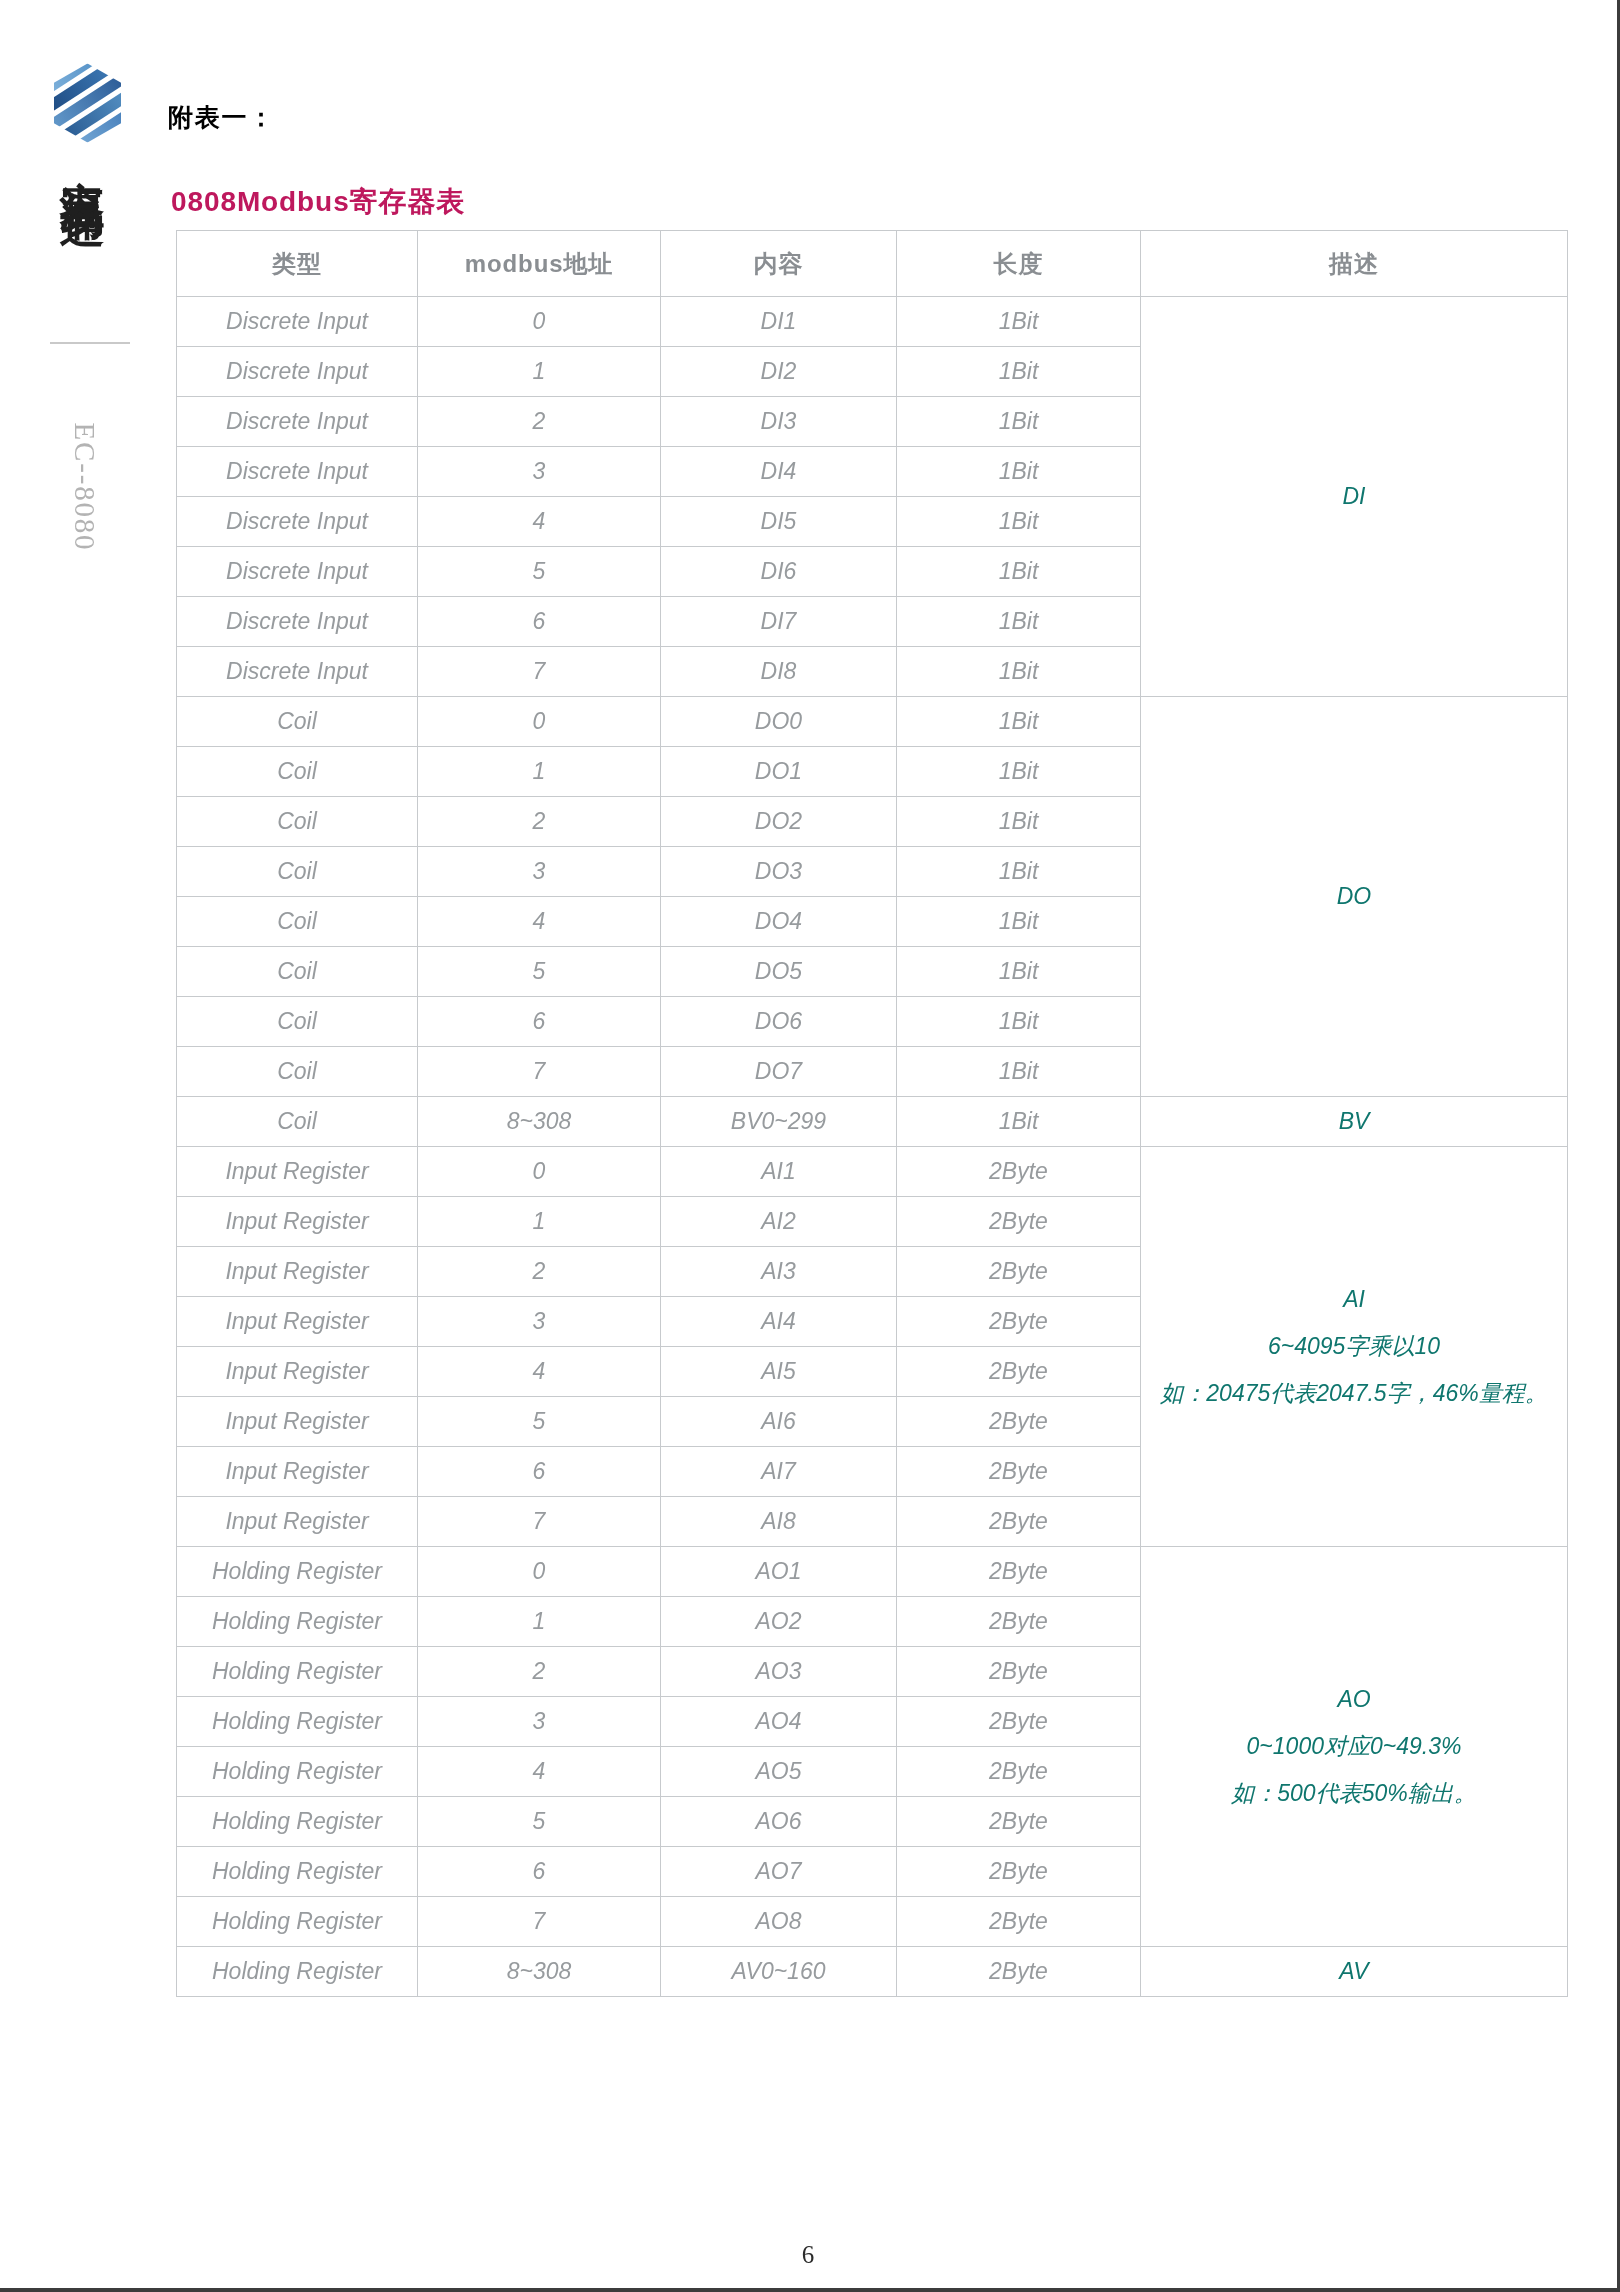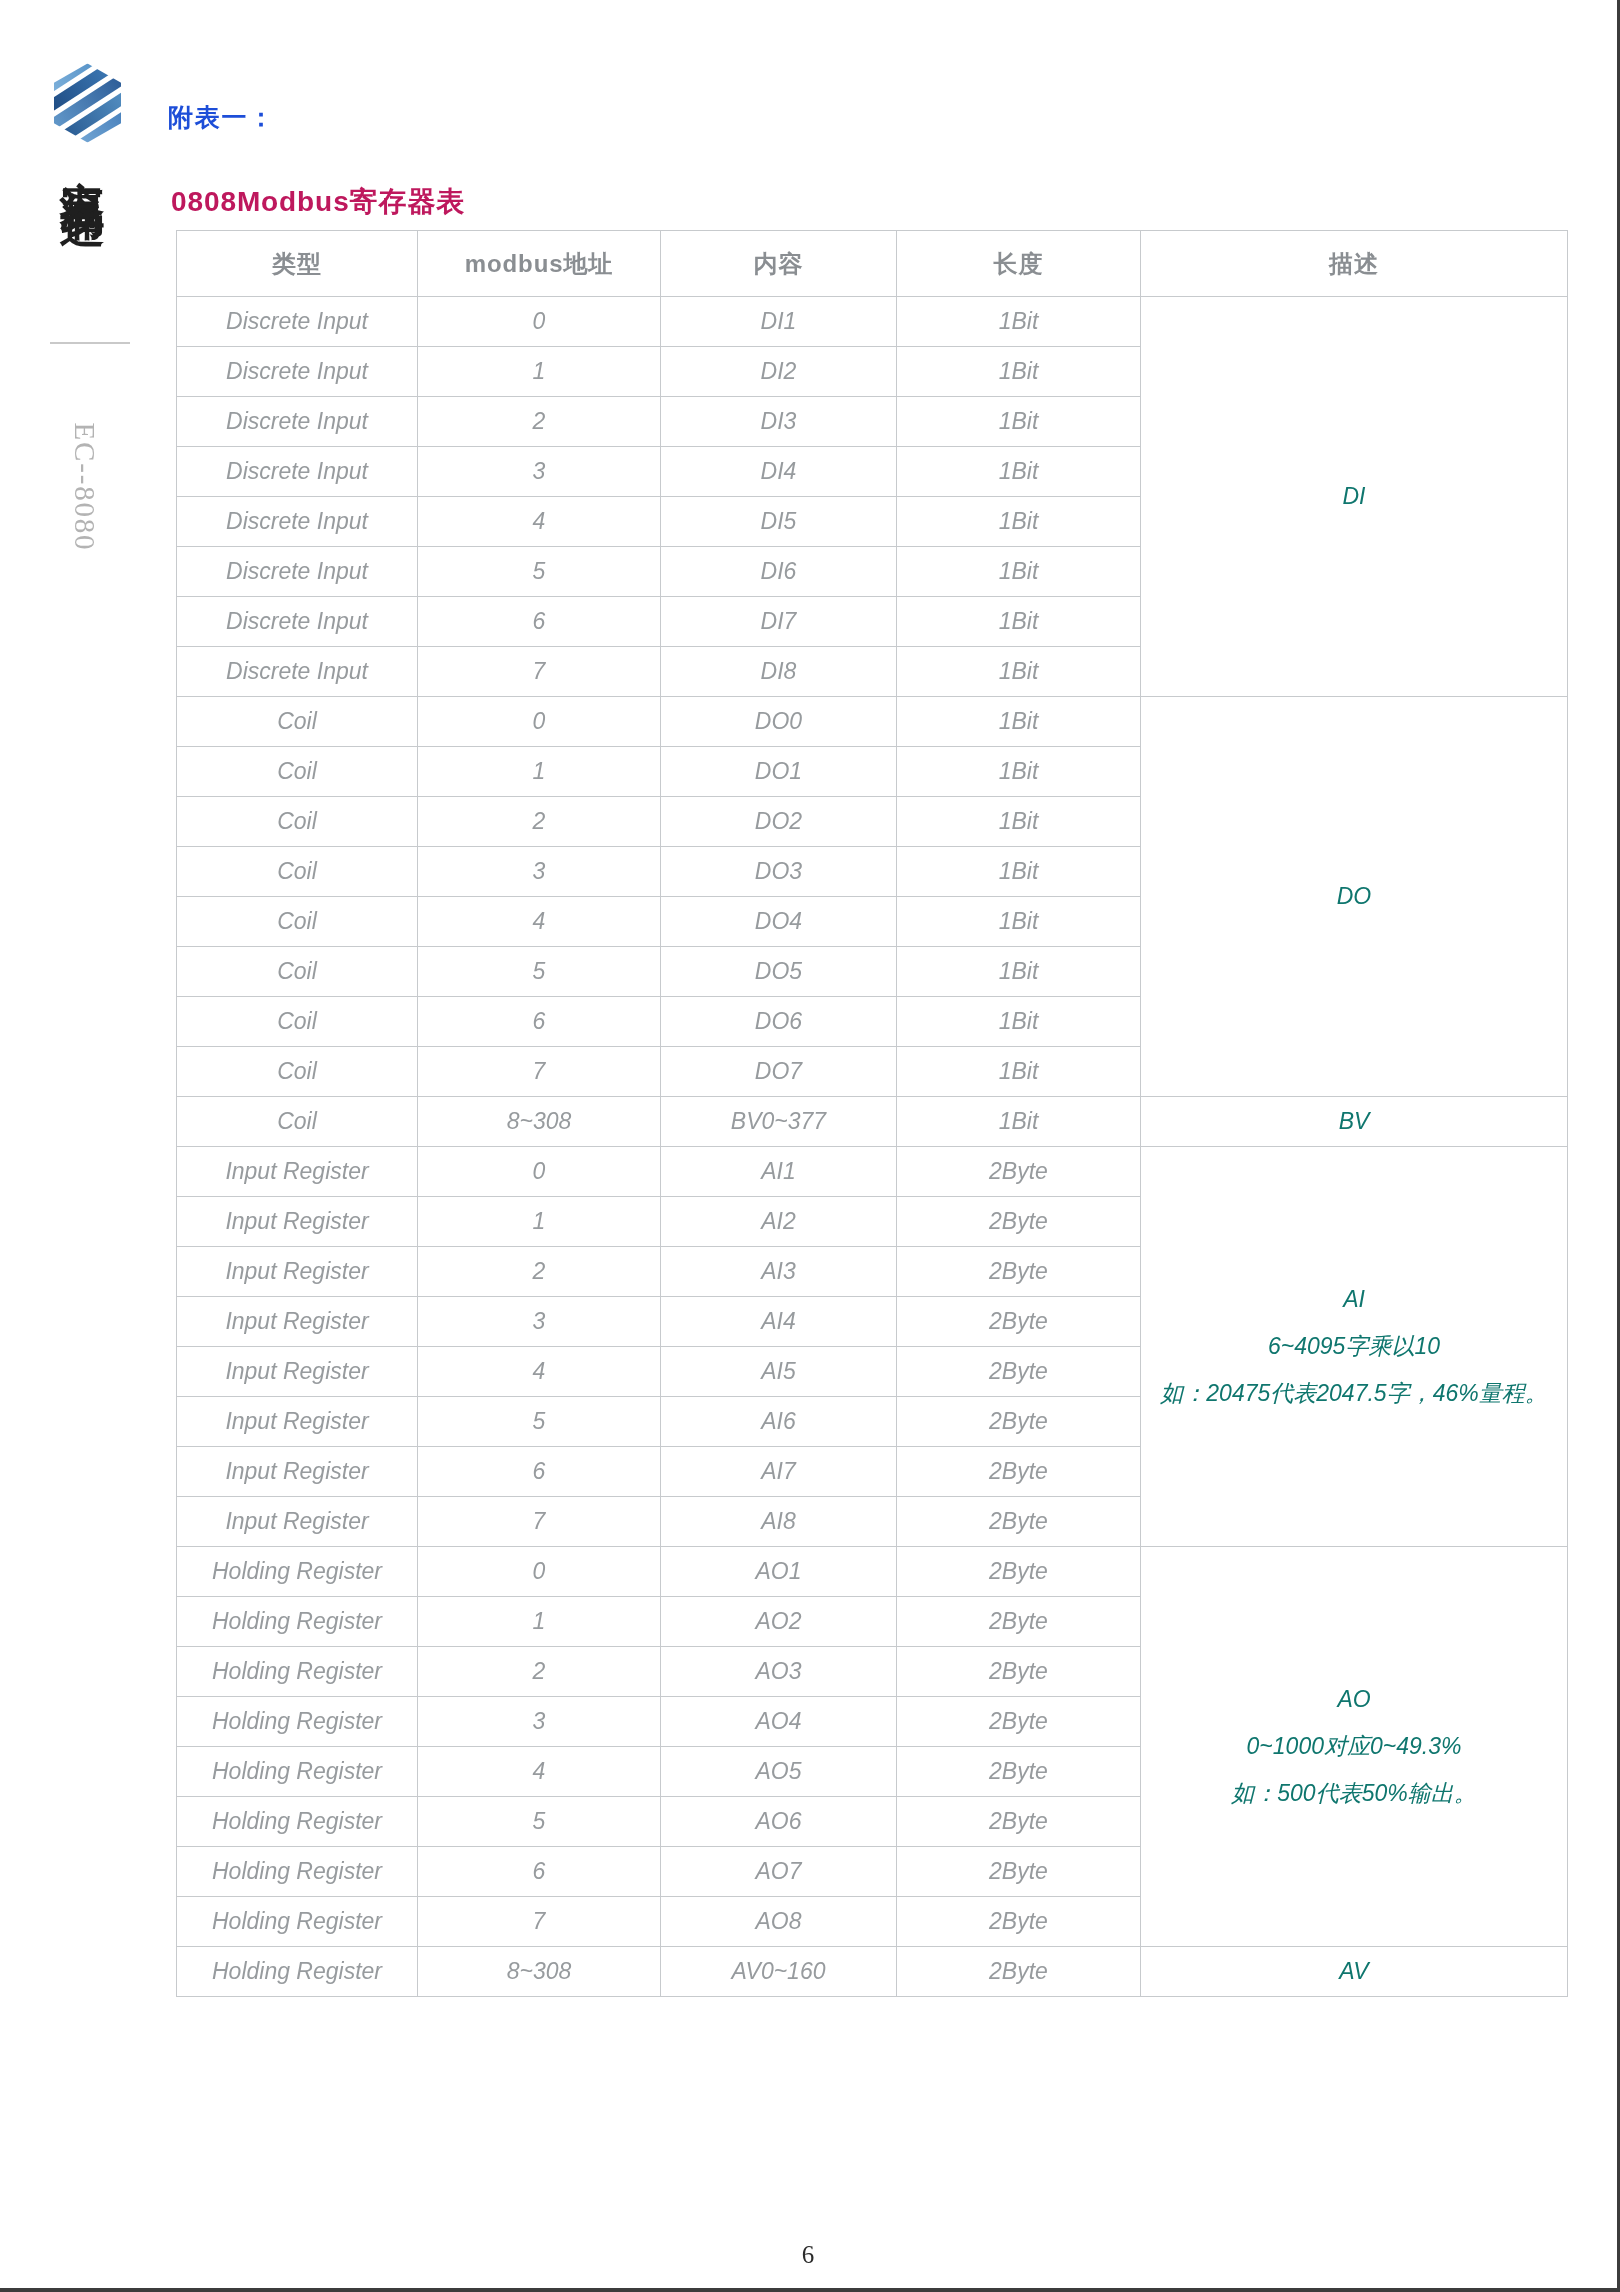--- a/index.html
+++ b/index.html
@@ -26,21 +26,21 @@
   .model{
     position:absolute;left:9px;top:471px;width:151px;height:32px;
     transform:rotate(90deg);
     font-family:"Liberation Serif","DejaVu Serif",serif;
     font-size:29px;color:#b3b3b3;letter-spacing:1.8px;
     text-align:center;line-height:32px;white-space:nowrap;
   }
   
   .attachment{
     position:absolute;left:168px;top:101px;
-    font-size:25px;font-weight:700;color:#1d4ed8;letter-spacing:1.8px;
+    font-size:25px;font-weight:700;color:#000000;letter-spacing:1.8px;
   }
   .title{
     position:absolute;left:171px;top:183px;
     font-size:28px;font-weight:700;color:#be185d;letter-spacing:0.9px;
   }
   
   table.regtable{
     position:absolute;left:176px;top:230px;width:1391px;
     border-collapse:collapse;table-layout:fixed;
   }
@@ -230,21 +230,21 @@
         </tr>
         <tr>
           <td>Coil</td>
           <td>7</td>
           <td>DO7</td>
           <td>1Bit</td>
         </tr>
         <tr>
           <td>Coil</td>
           <td>8~308</td>
-          <td>BV0~377</td>
+          <td>BV0~299</td>
           <td>1Bit</td>
           <td class="desc-cell" rowspan="1">
             <div class="desc-line">BV</div>
           </td>
         </tr>
         <tr>
           <td>Input Register</td>
           <td>0</td>
           <td>AI1</td>
           <td>2Byte</td>

